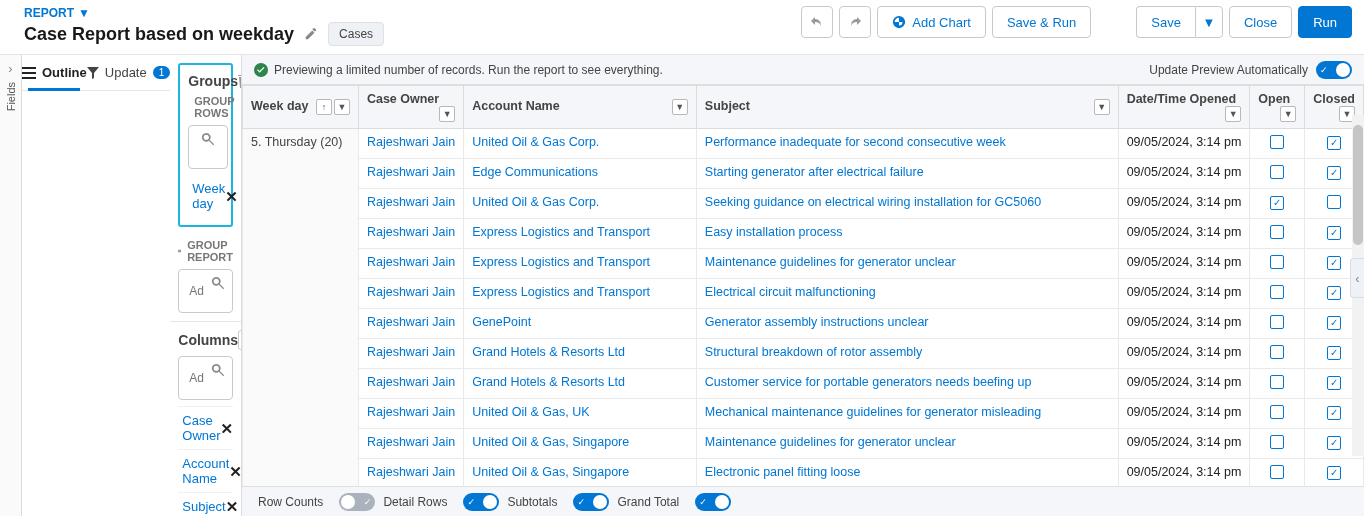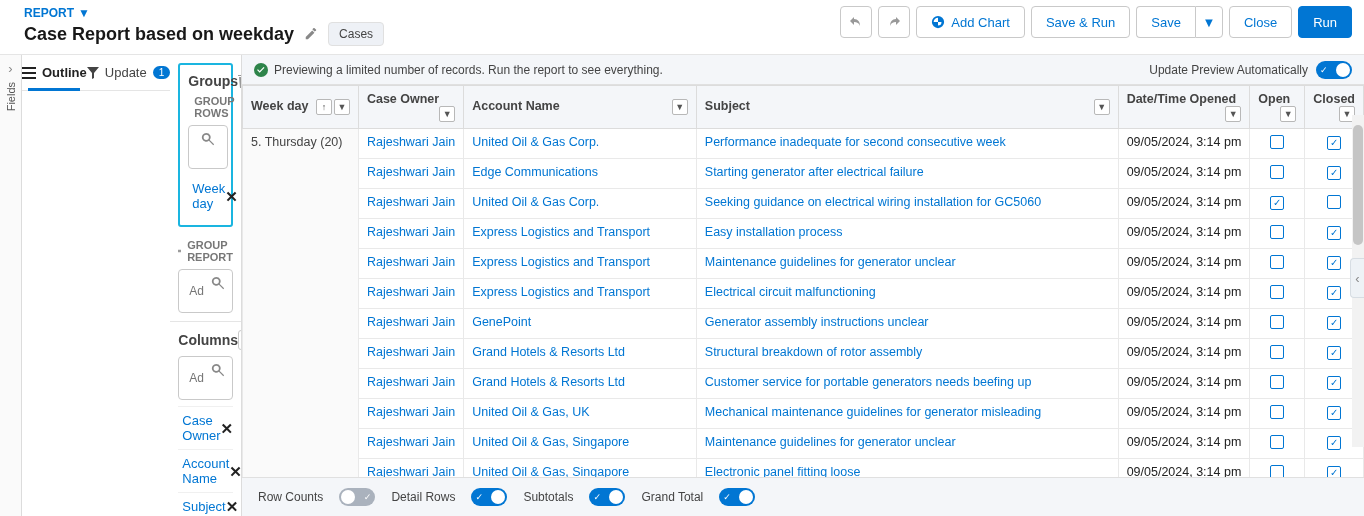--- a/index.html
+++ b/index.html
@@ -10,21 +10,21 @@
 .header { display: flex; align-items: flex-start; padding: 6px 12px 8px 24px; border-bottom: 1px solid #e5e5e5; }
 .header-left { flex: 1; }
 .report-type { color: #0176d3; font-size: 12px; font-weight: 700; display: flex; align-items: center; gap: 4px; cursor: pointer; }
 .title-row { display: flex; align-items: center; gap: 10px; margin-top: 2px; }
 .title { font-size: 18px; font-weight: 700; color: #181818; }
 .pencil { width: 14px; height: 14px; color: #888; cursor: pointer; }
 .pill { background: #eef1f6; color: #444; padding: 4px 10px; border-radius: 4px; font-size: 12px; border: 1px solid #e0e0e0; }
 .header-right { display: flex; gap: 6px; align-items: center; }
 .icon-btn { width: 32px; height: 32px; border: 1px solid #c9c9c9; border-radius: 4px; background: #fff; display: flex; align-items: center; justify-content: center; color: #999; cursor: pointer; }
 .btn { height: 32px; padding: 0 14px; border: 1px solid #c9c9c9; border-radius: 4px; background: #fff; color: #0176d3; font-size: 13px; cursor: pointer; display: flex; align-items: center; gap: 6px; justify-content: flex-end; }
-.btn-split { display: flex; }
+.btn-split { display: flex; margin-left: 39px; }
 .btn-split .btn:first-child { border-top-right-radius: 0; border-bottom-right-radius: 0; border-right: none; }
 .btn-split .btn:last-child { border-top-left-radius: 0; border-bottom-left-radius: 0; width: 28px; padding: 0; justify-content: center; }
 .btn-primary { background: #0176d3; color: #fff; border-color: #0176d3; }
 
 
 .body { flex: 1; display: flex; overflow: hidden; }
 .fields-tab { width: 22px; border-right: 1px solid #dcdcdc; display: flex; flex-direction: column; align-items: center; padding-top: 6px; gap: 6px; background: #fafafa; }
 .fields-tab .chev { color: #888; }
 .fields-tab .label { writing-mode: vertical-rl; transform: rotate(180deg); font-size: 11px; color: #555; }
 
@@ -67,21 +67,21 @@
 th { background: #f4f6f9; border: 1px solid #dcdcdc; padding: 6px 8px; text-align: left; font-weight: 700; color: #444; position: relative; white-space: nowrap; }
 th .th-dd { float: right; border: 1px solid #b8b8b8; width: 16px; height: 16px; border-radius: 2px; display:inline-flex; align-items:center; justify-content:center; font-size:9px; color:#555; cursor:pointer; background:#fff;}
 td { border: 1px solid #e9e9e9; padding: 6px 8px; vertical-align: top; white-space: nowrap; }
 td.linkcell { color: #0176d3; }
 .group-cell { background: #fafafa; color: #444; font-size: 12.5px; vertical-align: top; }
 .cb { width: 14px; height: 14px; border: 1.5px solid #0176d3; border-radius: 2px; display: inline-flex; align-items:center; justify-content:center; color:#0176d3; font-size:10px; line-height:1;}
 .cb.checked::before { content:"✓"; }
 .sort-icons { display:inline-flex; gap:2px; margin-left:4px; }
 .sort-icons span { border:1px solid #b8b8b8; width:16px; height:16px; border-radius:2px; display:inline-flex; align-items:center; justify-content:center; font-size:9px; color:#555; background:#fff;}
 
-.footer { height: 39px; background: #f4f6f9; border-top: 1px solid #e0e0e0; display: flex; align-items: center; gap: 16px; padding: 0 16px; font-size: 12px; color: #444; }
+.footer { height: 30px; background: #f4f6f9; border-top: 1px solid #e0e0e0; display: flex; align-items: center; gap: 8px; padding: 0 16px; font-size: 12px; color: #444; }
 .footer .item { display: flex; align-items: center; gap: 8px; }
 
 .right-handle { position:absolute; right:0; top:50%; width:14px; height:40px; background:#eef2f6; border:1px solid #d7dde3; border-right:none; border-radius:4px 0 0 4px; display:flex; align-items:center; justify-content:center; color:#888;}
 
 .scrollbar-v { position:absolute; right:0; top:30px; bottom:30px; width:12px; background:#f2f2f2;}
 .scrollbar-v .thumb { position:absolute; left:1px; right:1px; top:10px; height:120px; background:#c5c5c5; border-radius:6px;}
 
 svg { display:block; }
 </style>
 </head>

